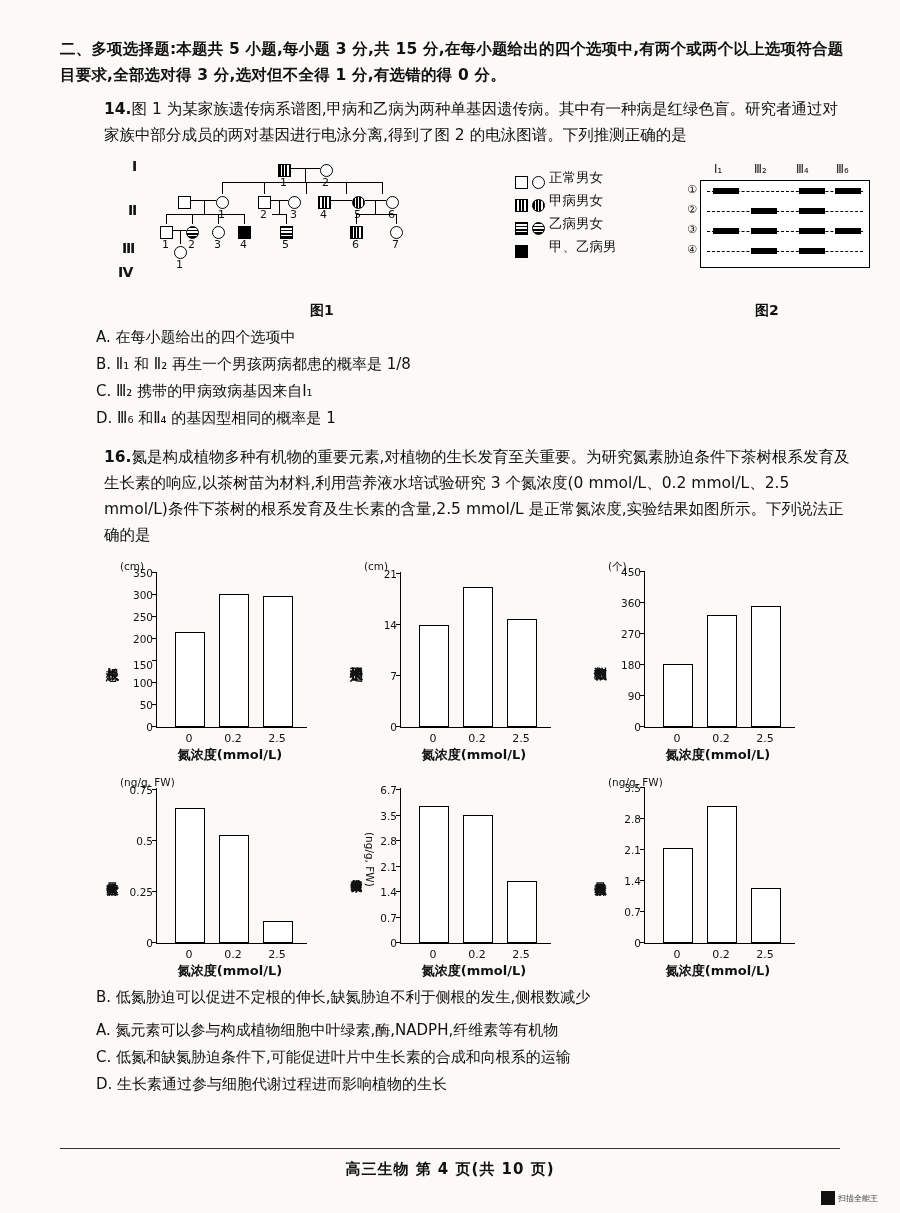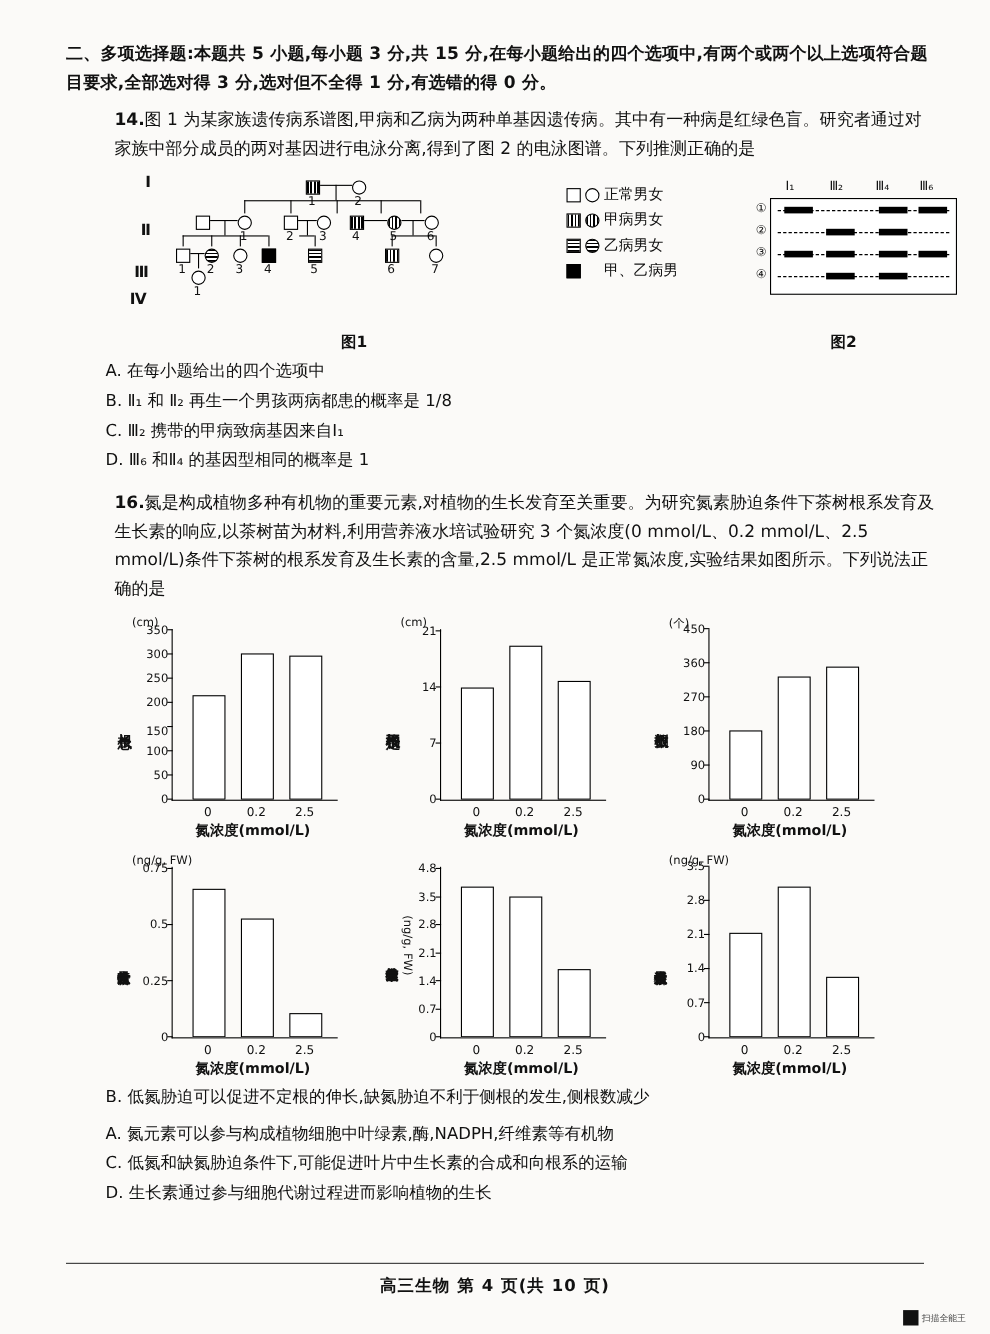--- a/index.html
+++ b/index.html
@@ -15,21 +15,21 @@
   .content{position:absolute;left:60px;top:36px;width:790px;}
   .sec-head{font-size:15.5px;font-weight:bold;line-height:26px;letter-spacing:.2px;}
   .q{font-size:15.5px;line-height:26px;margin-top:8px;margin-left:44px;}
   .q-num{font-weight:bold;}
   .opt{font-size:15px;line-height:27px;margin-left:36px;}
 
   
   .fig-row{position:relative;height:170px;margin-top:6px;}
   .pedigree{position:absolute;left:100px;top:0;width:330px;height:150px;}
   .legend{position:absolute;left:455px;top:12px;font-size:13.5px;line-height:23px;}
-  .legend div{display:flex;align-items:center;gap:4px;}
+  .legend div{display:flex;align-items:flex-end;gap:4px;}
   .gel{position:absolute;left:640px;top:8px;width:170px;height:120px;}
   .figcap{position:absolute;font-size:14px;font-weight:bold;}
 
   
   .sq{width:13px;height:13px;border:1.4px solid #000;display:inline-block;box-sizing:border-box;background:#fff;}
   .ci{width:13px;height:13px;border:1.4px solid #000;border-radius:50%;display:inline-block;box-sizing:border-box;background:#fff;}
   .sq.vstripe{background:repeating-linear-gradient(90deg,#000 0 1.5px,#fff 1.5px 3.2px);}
   .ci.vstripe{background:repeating-linear-gradient(90deg,#000 0 1.5px,#fff 1.5px 3.2px);}
   .sq.hstripe{background:repeating-linear-gradient(0deg,#000 0 1.6px,#fff 1.6px 3.4px);}
   .ci.hstripe{background:repeating-linear-gradient(0deg,#000 0 1.6px,#fff 1.6px 3.4px);}
@@ -354,21 +354,21 @@
               <div class="ticklbl" style="left:-44px;bottom:19px;">0.7</div>
             <div class="tick" style="bottom:51px;"></div>
               <div class="ticklbl" style="left:-44px;bottom:45px;">1.4</div>
             <div class="tick" style="bottom:76px;"></div>
               <div class="ticklbl" style="left:-44px;bottom:70px;">2.1</div>
             <div class="tick" style="bottom:102px;"></div>
               <div class="ticklbl" style="left:-44px;bottom:96px;">2.8</div>
             <div class="tick" style="bottom:127px;"></div>
               <div class="ticklbl" style="left:-44px;bottom:121px;">3.5</div>
             <div class="tick" style="bottom:153px;"></div>
-              <div class="ticklbl" style="left:-44px;bottom:147px;">4.8</div>
+              <div class="ticklbl" style="left:-44px;bottom:147px;">6.7</div>
 
             <div class="bar" style="left:18px;height:135px;"></div>
             <div class="bar" style="left:62px;height:126px;"></div>
             <div class="bar" style="left:106px;height:60px;"></div>
 
             <div class="xlbl" style="left:14px;top:160px;">0</div>
             <div class="xlbl" style="left:58px;top:160px;">0.2</div>
             <div class="xlbl" style="left:102px;top:160px;">2.5</div>
           </div>
           <div class="xaxis-title">氮浓度(mmol/L)</div>

